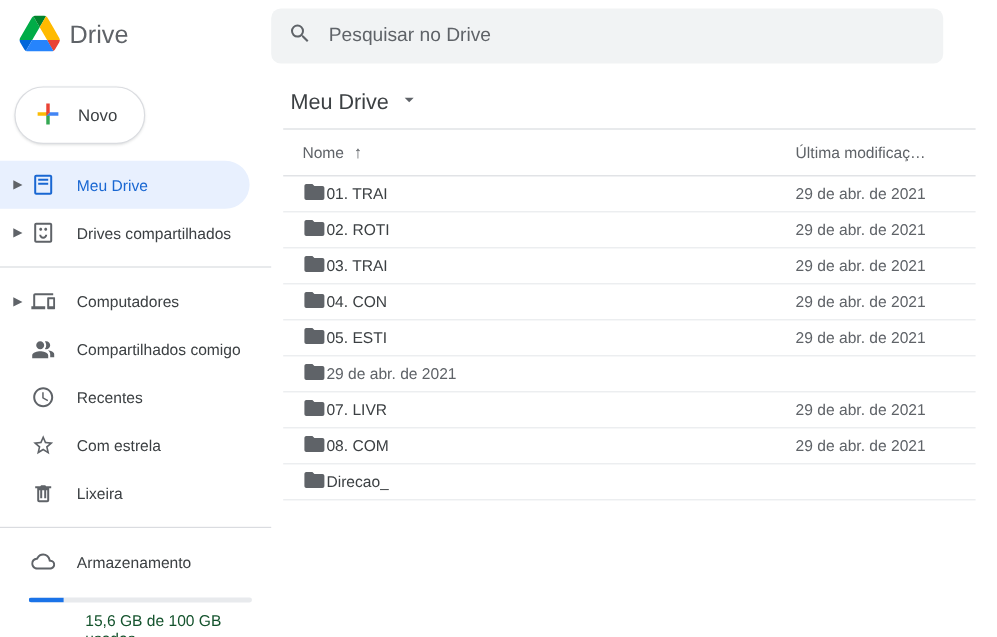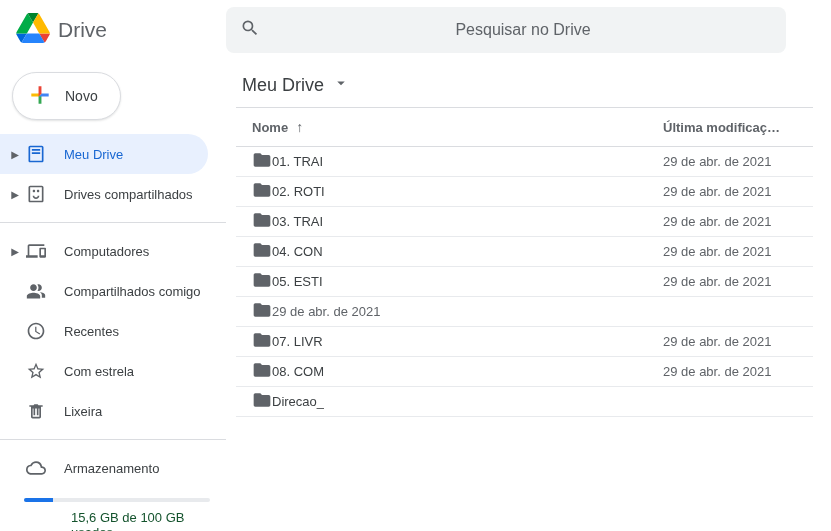--- a/index.html
+++ b/index.html
@@ -1,21 +1,21 @@
 <!DOCTYPE html>
 <html><head>
 <meta charset="utf-8">
 <style>
 * { margin: 0; padding: 0; box-sizing: border-box; font-family: Arial, 'Helvetica Neue', sans-serif; }
 body { width: 831px; height: 531px; background: #fff; color: #3c4043; overflow: hidden; }
 .header { display: flex; align-items: center; height: 60px; padding: 0 0 0 16px; }
 .logo-wrap { display: flex; align-items: center; width: 210px; }
 .logo-text { font-size: 21px; color: #5f6368; margin-left: 8px; }
 .searchbar { display: flex; align-items: center; background: #f1f3f4; border-radius: 8px; height: 46px; flex: 1; padding: 0 14px; max-width: 560px; }
-.search-input { border: none; background: transparent; outline: none; font-size: 16px; color: #4d7c0f; margin-left: 14px; flex: 1; text-align: center; }
+.search-input { border: none; background: transparent; outline: none; font-size: 16px; color: #4d7c0f; margin-left: 14px; flex: 1; }
 .search-input::placeholder { color: #5f6368; }
 .main { display: flex; height: calc(100% - 60px); }
 .sidebar { width: 226px; padding: 8px 0; overflow-y: auto; }
 .new-btn { display: flex; align-items: center; height: 48px; border: 1px solid #dadce0; border-radius: 24px; background: #fff; padding: 0 22px 0 14px; margin: 4px 0 14px 12px; box-shadow: 0 1px 2px rgba(60,64,67,.15); cursor: pointer; justify-content: space-between; }
 .new-btn-text { font-size: 14px; color: #3c4043; margin-left: 12px; font-weight: 500; }
 .nav-item { display: flex; align-items: center; height: 40px; padding: 0 0 0 6px; cursor: pointer; border-radius: 0 20px 20px 0; margin-right: 18px; color: #5f6368; }
 .nav-item.active { background: #e8f0fe; color: #1967d2; }
 .nav-item.active .nav-label { color: #1967d2; font-weight: 500; }
 .nav-item.active .nav-icon svg { fill: #1967d2; }
 .nav-chevron { width: 18px; display: flex; justify-content: center; font-size: 10px; color: #5f6368; }
@@ -23,21 +23,21 @@
 .nav-icon svg { fill: #5f6368; }
 .nav-label { font-size: 13px; margin-left: 16px; color: #3c4043; }
 .nav-divider { height: 1px; background: #dadce0; margin: 8px 0 8px 0; }
 .storage-block { padding: 4px 16px 0 24px; }
 .storage-bar { height: 4px; background: #e8eaed; border-radius: 2px; margin: 6px 0 8px 0; overflow: hidden; }
 .storage-fill { height: 100%; background: #1a73e8; width: 15.6%; }
 .storage-text { font-size: 13px; color: #14532d; margin-left: 47px; }
 .content { flex: 1; padding: 14px 18px 0 10px; overflow-y: auto; }
 .breadcrumb { display: flex; align-items: center; font-size: 18px; color: #3c4043; padding: 0 0 10px 6px; }
 .bc-caret { margin-left: 8px; }
-.table-head { display: flex; align-items: center; height: 40px; border-top: 1px solid #dadce0; border-bottom: 1px solid #dadce0; color: #5f6368; font-size: 13px; font-weight: 700; }
+.table-head { display: flex; align-items: center; height: 40px; border-top: 1px solid #dadce0; border-bottom: 1px solid #dadce0; color: #5f6368; font-size: 13px; font-weight: 400; }
 .col-name { flex: 1; display: flex; align-items: center; padding-left: 16px; }
 .col-mod { width: 150px; }
 .sort-arrow { margin-left: 8px; font-size: 14px; }
 .row { display: flex; align-items: center; height: 30px; border-bottom: 1px solid #e8eaed; font-size: 13px; color: #3c4043; cursor: pointer; }
 .row .folder-icon { margin-left: 16px; }
 .row .file-name { flex: 1; white-space: nowrap; overflow: hidden; }
 .row .file-mod { width: 150px; color: #5f6368; }
 .name-clip { display: inline-block; max-width: 60px; overflow: hidden; white-space: nowrap; vertical-align: bottom; }
 </style>
 </head>

